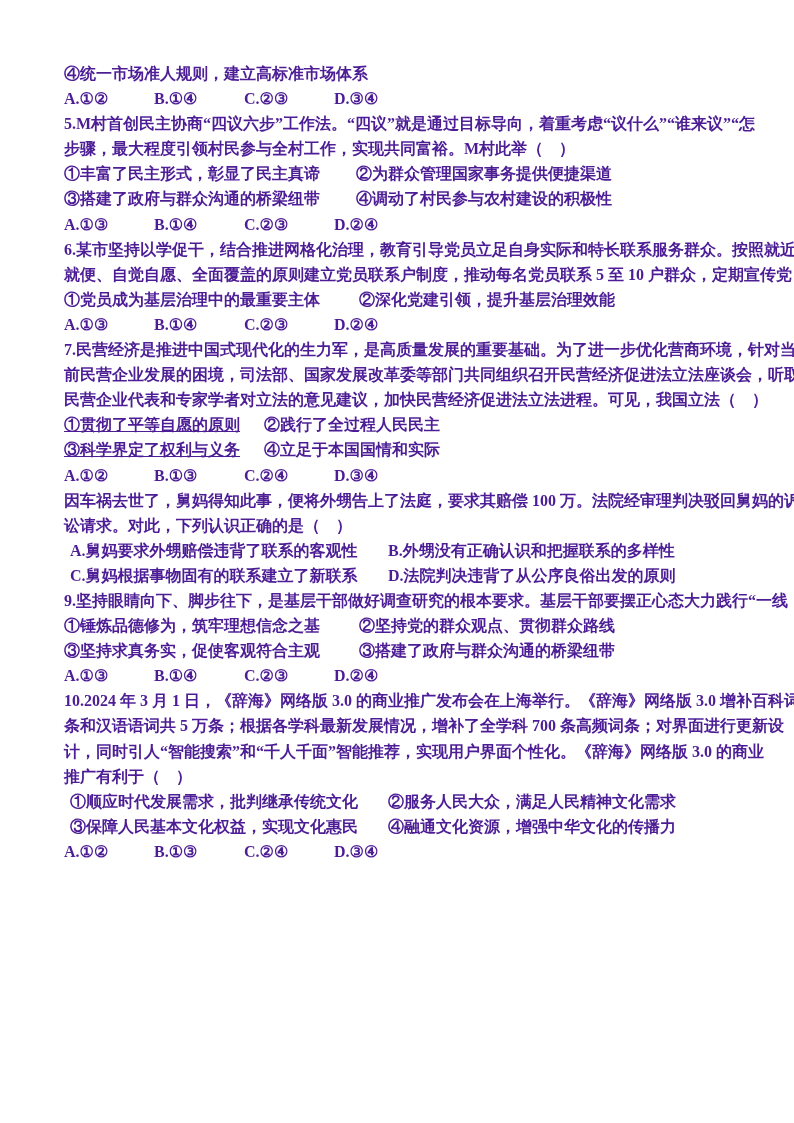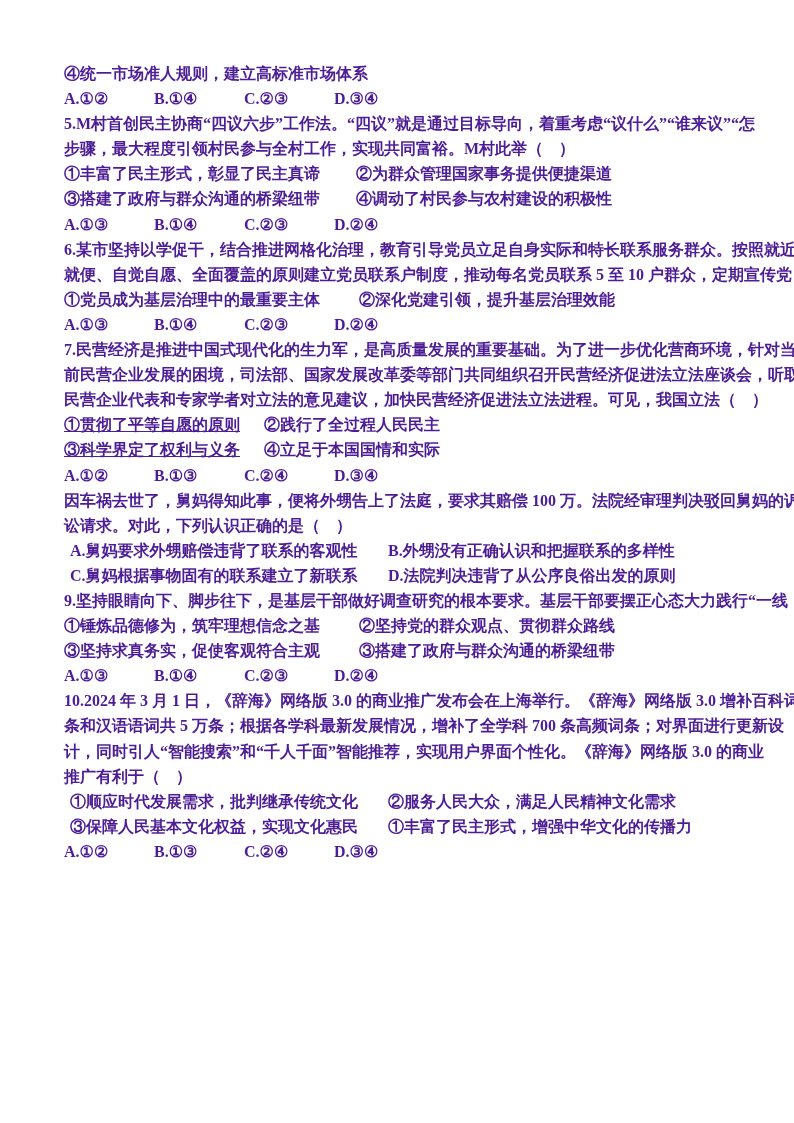--- a/index.html
+++ b/index.html
@@ -115,21 +115,21 @@
 
     <div>
       <div class="line">10.2024 年 3 月 1 日，《辞海》网络版 3.0 的商业推广发布会在上海举行。《辞海》网络版 3.0 增补百科词</div>
       <div class="line">条和汉语语词共 5 万条；根据各学科最新发展情况，增补了全学科 700 条高频词条；对界面进行更新设</div>
       <div class="line">计，同时引人“智能搜索”和“千人千面”智能推荐，实现用户界面个性化。《辞海》网络版 3.0 的商业</div>
       <div class="line">推广有利于（　）</div>
       <div class="line opts w318">
         <span class="opt-left">①顺应时代发展需求，批判继承传统文化</span><span class="opt-right">②服务人民大众，满足人民精神文化需求</span>
       </div>
       <div class="line opts w318">
-        <span class="opt-left">③保障人民基本文化权益，实现文化惠民</span><span class="opt-right">①丰富了民主形式，增强中华文化的传播力</span>
+        <span class="opt-left">③保障人民基本文化权益，实现文化惠民</span><span class="opt-right">④融通文化资源，增强中华文化的传播力</span>
       </div>
       <div class="line answers">
         <span class="ans">A.①②</span><span class="ans">B.①③</span><span class="ans">C.②④</span><span class="ans">D.③④</span>
       </div>
     </div>
 
   </div>
 </div>
 
 </body></html>

